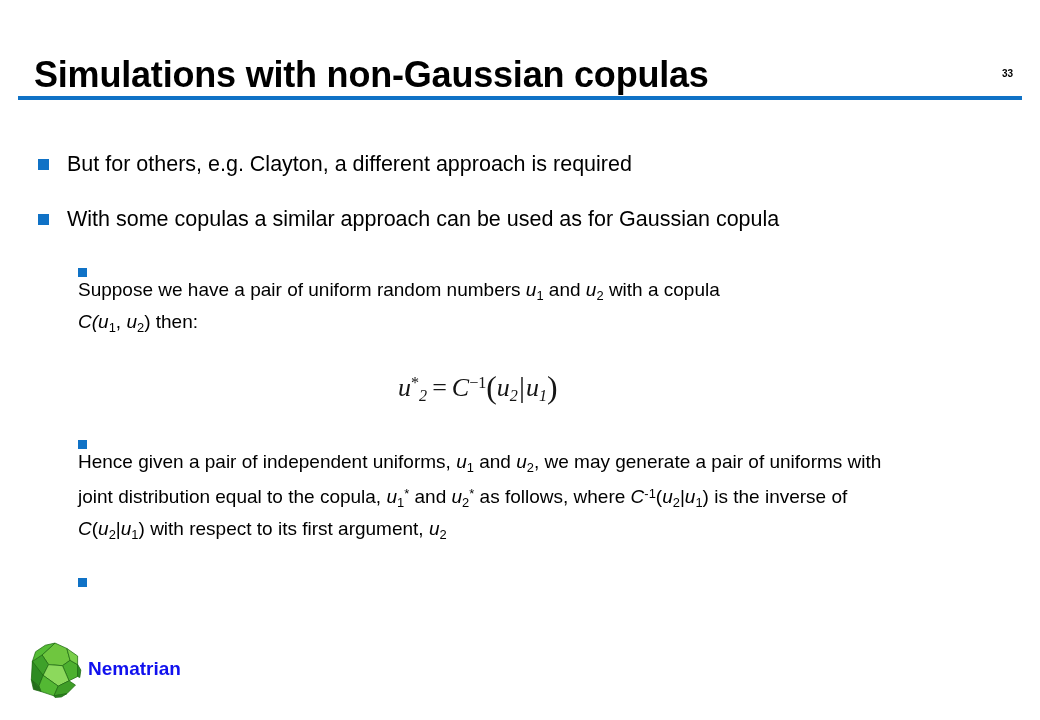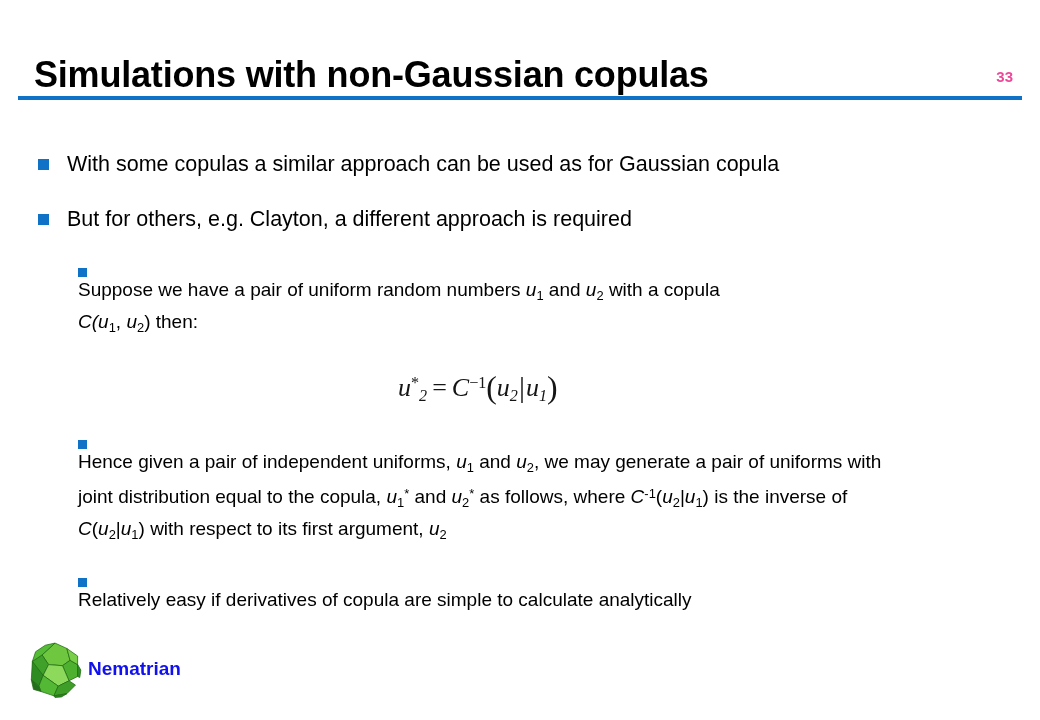--- a/index.html
+++ b/index.html
@@ -24,23 +24,23 @@
     font-size: 36px;
     font-weight: bold;
     color: #000000;
     letter-spacing: -0.2px;
     white-space: nowrap;
   }
   #page-number {
     position: absolute;
     right: 27px;
     top: 68px;
-    font-size: 15px;
-    font-weight: bold;
-    color: #ec4899;
+    font-size: 10px;
+    font-weight: bold;
+    color: #000000;
   }
   #title-rule {
     position: absolute;
     left: 18px;
     top: 96px;
     width: 1004px;
     height: 4px;
     background: #1072C6;
   }
 
@@ -189,46 +189,45 @@
 <body>
 
 <div id="slide-title">Simulations with non-Gaussian copulas</div>
 <div id="page-number">33</div>
 <div id="title-rule"></div>
 
 <div id="content">
 
   <div class="bullet-row lvl1">
     <span class="bullet-mark"></span>
+    <span class="bullet-text">But for others, e.g. Clayton, a different approach is required</span>
+  </div>
+
+  <div class="bullet-row lvl1">
+    <span class="bullet-mark"></span>
     <span class="bullet-text">With some copulas a similar approach can be used as for Gaussian copula</span>
   </div>
 
-  <div class="bullet-row lvl1">
-    <span class="bullet-mark"></span>
-    <span class="bullet-text">But for others, e.g. Clayton, a different approach is required</span>
-  </div>
-
   <div class="bullet-row lvl2">
     <span class="bullet-mark"></span>
     <span class="bullet-text"><span>Suppose we have a pair of uniform random numbers </span><span class="v">u</span><span class="sub-up">1</span><span> and </span><span class="v">u</span><span class="sub-up">2</span><span> with a copula</span><br><span class="v">C(</span><span class="v">u</span><span class="sub-up">1</span><span>, </span><span class="v">u</span><span class="sub-up">2</span><span>) then:</span></span>
   </div>
 
   <div id="equations">
 
     <div class="eq"><span class="mv">u</span><span class="msup">*</span><span class="msub">2</span><span class="mop">=</span><span class="mv">C</span><span class="msup">−1</span><span class="paren">(</span><span class="mv">u</span><span class="msub">2</span><span class="bar">|</span><span class="mv">u</span><span class="msub">1</span><span class="paren">)</span></div>
   </div>
 
   <div class="bullet-row lvl2">
     <span class="bullet-mark"></span>
     <span class="bullet-text"><span>Hence given a pair of independent uniforms, </span><span class="v">u</span><span class="sub-up">1</span><span> and </span><span class="v">u</span><span class="sub-up">2</span><span>, we may generate a pair of uniforms with joint distribution equal to the copula, </span><span class="v">u</span><span class="sub-up">1</span><span class="sup">*</span><span> and </span><span class="v">u</span><span class="sub-up">2</span><span class="sup">*</span><span> as follows, where </span><span class="v">C</span><span class="sup">-1</span><span>(</span><span class="v">u</span><span class="sub-up">2</span><span>|</span><span class="v">u</span><span class="sub-up">1</span><span>)</span><span> is the inverse of </span><span class="v">C</span><span>(</span><span class="v">u</span><span class="sub-up">2</span><span>|</span><span class="v">u</span><span class="sub-up">1</span><span>)</span><span> with respect to its first argument, </span><span class="v">u</span><span class="sub-up">2</span></span>
   </div>
 
   <div class="bullet-row lvl2">
     <span class="bullet-mark"></span>
-    <span class="bullet-text">Relatively easy if derivatives of copula are simple to calculate analytically</span>
   </div>
 
 </div>
 
 <div id="footer">
 
   <svg id="logo-mark" viewBox="0 0 100 104">
     <g stroke="#1F6B12" stroke-width="1.4">
       <polygon points="50,2 72,12 78,34 64,44 38,42 26,24" fill="#6FC63F"></polygon>
       <polygon points="26,24 38,42 28,62 10,56 8,36" fill="#3FA12A"></polygon>

